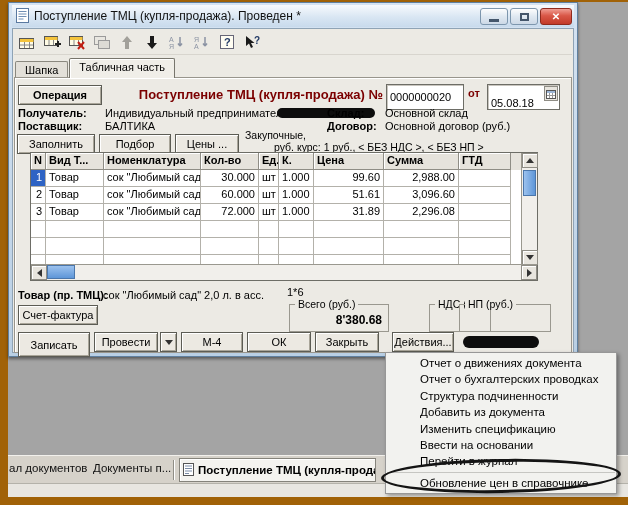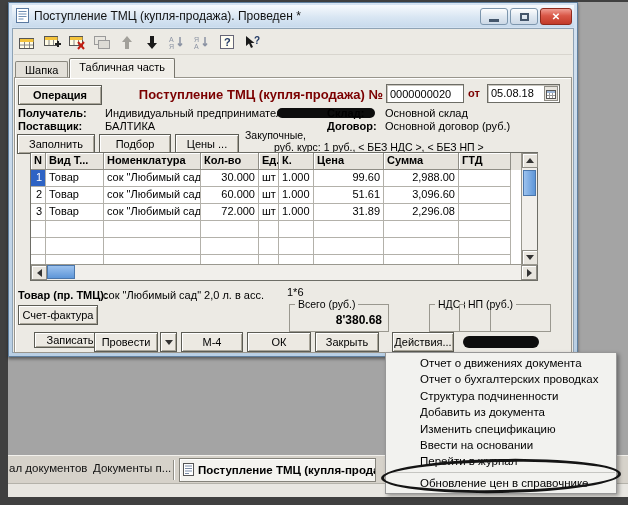--- a/index.html
+++ b/index.html
@@ -1,17 +1,17 @@
 <!DOCTYPE html>
 <html><head>
 <meta charset="utf-8">
 <style>
   * { margin:0; padding:0; box-sizing:border-box; }
   body { background:#ffffff; font-family:"Liberation Sans", sans-serif; }
-  .page { position:relative; width:628px; height:505px; background:#404040; overflow:hidden;
+  .page { position:relative; width:628px; height:505px; background:#a16207; overflow:hidden;
           font-family:"Liberation Sans", sans-serif; font-size:11px; color:#000; }
   .workspace { position:absolute; left:8px; top:2px; width:620px; height:495px; background:#a4a4a4; }
 
   
   .window { position:absolute; left:8px; top:2px; width:570px; height:355px;
             background:linear-gradient(#d5e3f2,#b9cfe4); border:1px solid #60809f;
             box-shadow:0 2px 3px rgba(0,0,0,.45); }
   .titlebar { position:absolute; left:3px; top:2px; right:3px; height:22px;
               background:linear-gradient(#f7fafd,#d9e6f3 55%,#c8daec);
               display:flex; align-items:center; }
@@ -42,21 +42,21 @@
                 box-shadow:inset 1px 1px 0 #fff; position:relative; z-index:2; }
 
   
   .panel { position:absolute; left:1px; top:48px; width:558px; height:276px;
            border:1px solid #98958c; box-shadow:inset 1px 1px 0 #fff; background:#eceae4; }
 
   .btn { position:absolute; background:#ece9e2; border:1px solid #5c5c54;
          box-shadow:inset 1px 1px 0 #fff, inset -1px -1px 0 #a9a599;
          font-size:11px; display:flex; align-items:center; justify-content:center; cursor:default; }
   .tbx { position:absolute; background:#fff; border:1px solid #6d6d66;
-         box-shadow:inset 1px 1px 0 #c9c6bf; font-size:11px; padding:2px 3px;
+         box-shadow:inset 1px 1px 0 #c9c6bf; font-size:11px; padding:12px 3px;
          font-family:"Liberation Sans",sans-serif; }
 
   .doc-title { position:absolute; left:100px; top:9px; width:268px; text-align:right;
                font-size:13px; font-weight:bold; }
   .maroon { color:#7b0000; }
   .lbl-b { font-weight:bold; }
   .fieldrow { position:absolute; font-size:11px; white-space:nowrap; }
 
   
   .grid-wrap { position:absolute; left:15px; top:74px; width:508px; height:129px;
@@ -375,21 +375,21 @@
         </div>
         <div class="groupbox" style="left:378px;top:226px;width:62px;margin-left:36px;">
           <span class="legend">НДС (руб.)</span>
           <span class="gval"></span>
         </div>
         <div class="groupbox" style="left:444px;top:226px;width:92px;">
           <span class="legend">НП (руб.)</span>
           <span class="gval"></span>
         </div>
 
-        <button class="btn" style="left:19px;top:254px;width:72px;height:16px;">Записать</button>
+        <button class="btn" style="left:3px;top:254px;width:72px;height:25px;">Записать</button>
         <button class="btn" style="left:79px;top:254px;width:64px;height:20px;">Провести</button>
         <button class="btn" style="left:145px;top:254px;width:17px;height:20px;">
             <span class="tri down"></span>
           </button>
         <button class="btn" style="left:166px;top:254px;width:62px;height:20px;">М-4</button>
         <button class="btn" style="left:232px;top:254px;width:64px;height:20px;text-align:right;">ОК</button>
         <button class="btn" style="left:300px;top:254px;width:64px;height:20px;">Закрыть</button>
         <button class="btn" style="left:377px;top:254px;width:62px;height:20px;">Действия...</button>
         <span class="redact" style="left:448px;top:258px;width:76px;height:12px;"></span>
       </div>

